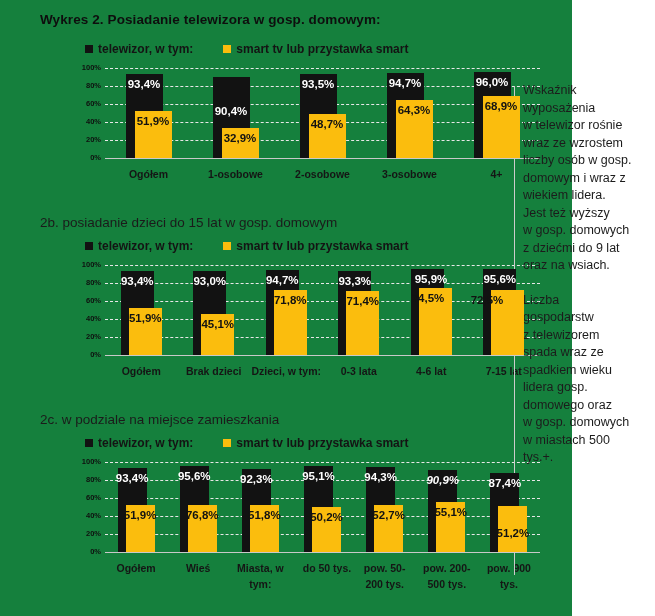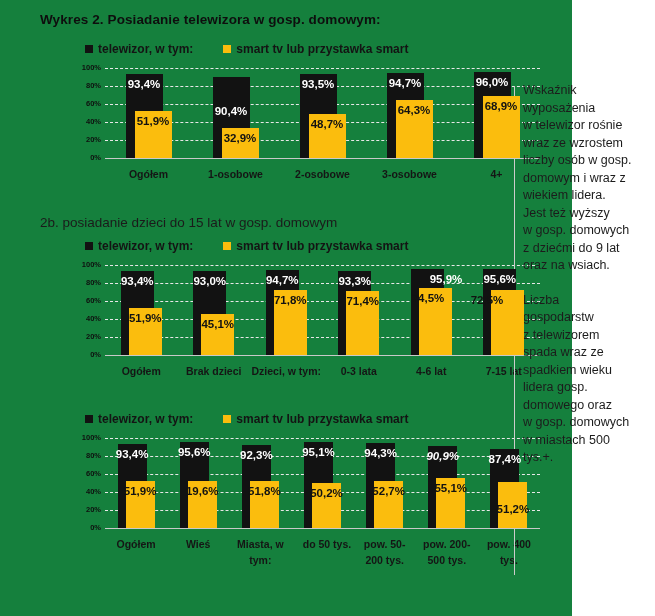--- a/index.html
+++ b/index.html
@@ -199,39 +199,40 @@
             <div class="bar tv" style="left: 160.75px; width: 33px; height: 85.23px; background: rgb(18, 18, 18);"></div>
             <div class="bar smart" style="left: 168.75px; width: 33px; height: 64.62px; background: rgb(251, 189, 13);"></div>
             <div class="bar-label tv" style="left: 177.25px; top: 9.77px;">94,7%</div>
             <div class="bar-label smart" style="left: 185.25px; top: 30.38px;">71,8%</div>
             <div class="bar tv" style="left: 233.25px; width: 33px; height: 83.97px; background: rgb(18, 18, 18);"></div>
             <div class="bar smart" style="left: 241.25px; width: 33px; height: 64.26px; background: rgb(251, 189, 13);"></div>
             <div class="bar-label tv" style="left: 249.75px; top: 11.03px;">93,3%</div>
             <div class="bar-label smart" style="left: 257.75px; top: 30.74px;">71,4%</div>
             <div class="bar tv" style="left: 305.75px; width: 33px; height: 86.31px; background: rgb(18, 18, 18);"></div>
             <div class="bar smart" style="left: 313.75px; width: 33px; height: 67.05px; background: rgb(251, 189, 13);"></div>
-            <div class="bar-label tv" style="left: 326px; top: 8.69px; padding-left: 30px;">95,9%</div>
+            <div class="bar-label tv" style="left: 311px; top: 8.69px; padding-left: 30px;">95,9%</div>
             <div class="bar-label smart" style="left: 323px; top: 27.95px; text-align: center;">74,5%</div>
             <div class="bar tv" style="left: 378.25px; width: 33px; height: 86.04px; background: rgb(18, 18, 18);"></div>
             <div class="bar smart" style="left: 386.25px; width: 33px; height: 65.25px; background: rgb(251, 189, 13);"></div>
             <div class="bar-label tv" style="left: 394.75px; top: 8.96px;">95,6%</div>
             <div class="bar-label smart" style="left: 382px; top: 29.75px;">72,5%</div>
           </div>
           <div class="x-labels">
             <div class="xlabel" style="left: 36.25px;">Ogółem</div>
             <div class="xlabel" style="left: 108.75px;">Brak dzieci</div>
             <div class="xlabel" style="left: 181.25px;">Dzieci, w tym:</div>
             <div class="xlabel" style="left: 253.75px;">0-3 lata</div>
             <div class="xlabel" style="left: 326.25px;">4-6 lat</div>
             <div class="xlabel" style="left: 398.75px;">7-15 lat</div>
           </div>
         </div>
     </section>
 
     <section class="chart-block">
+      <h2 class="chart-title">2c. w podziale na miejsce zamieszkania</h2>
       <div class="legend">
         <span class="legend-item">
           <span class="swatch" style="background:#121212"></span>
           <span class="label">telewizor, w tym:</span>
         </span>
         <span class="legend-item">
           <span class="swatch" style="background:#FBBD0D"></span>
           <span class="label">smart tv lub przystawka smart</span>
         </span>
       </div>
@@ -248,21 +249,21 @@
             <div class="ytick" style="top: 54px;">40%</div>
             <div class="ytick" style="top: 72px;">20%</div>
             <div class="ytick" style="top: 90px;">0%</div>
             <div class="bar tv" style="left: 12.5714px; width: 29px; height: 84.06px; background: rgb(18, 18, 18);"></div>
             <div class="bar smart" style="left: 20.5714px; width: 29px; height: 46.71px; background: rgb(251, 189, 13);"></div>
             <div class="bar-label tv" style="left: 27.0714px; top: 10.94px;">93,4%</div>
             <div class="bar-label smart" style="left: 35.0714px; top: 48.29px;">51,9%</div>
             <div class="bar tv" style="left: 74.7143px; width: 29px; height: 86.04px; background: rgb(18, 18, 18);"></div>
             <div class="bar smart" style="left: 82.7143px; width: 29px; height: 46.8px; background: rgb(251, 189, 13);"></div>
             <div class="bar-label tv" style="left: 89.2143px; top: 8.96px;">95,6%</div>
-            <div class="bar-label smart" style="left: 97.2143px; top: 48.2px;">19,6%</div>
+            <div class="bar-label smart" style="left: 97.2143px; top: 48.2px;">76,8%</div>
             <div class="bar tv" style="left: 136.857px; width: 29px; height: 83.07px; background: rgb(18, 18, 18);"></div>
             <div class="bar smart" style="left: 144.857px; width: 29px; height: 46.62px; background: rgb(251, 189, 13);"></div>
             <div class="bar-label tv" style="left: 151.357px; top: 11.93px;">92,3%</div>
             <div class="bar-label smart" style="left: 159.357px; top: 48.38px;">51,8%</div>
             <div class="bar tv" style="left: 199px; width: 29px; height: 85.59px; background: rgb(18, 18, 18);"></div>
             <div class="bar smart" style="left: 207px; width: 29px; height: 45.18px; background: rgb(251, 189, 13);"></div>
             <div class="bar-label tv" style="left: 213.5px; top: 9.41px;">95,1%</div>
             <div class="bar-label smart" style="left: 221.5px; top: 49.82px;">50,2%</div>
             <div class="bar tv" style="left: 261.143px; width: 29px; height: 84.87px; background: rgb(18, 18, 18);"></div>
             <div class="bar smart" style="left: 269.143px; width: 29px; height: 47.43px; background: rgb(251, 189, 13);"></div>
@@ -280,21 +281,21 @@
           <div class="x-labels">
             <div class="xlabel" style="left: 31.0714px;">Ogółem</div>
             <div class="xlabel" style="left: 93.2143px;">Wieś</div>
             <div class="xlabel" style="left: 155.357px;">Miasta, w
 tym:</div>
             <div class="xlabel" style="left: 222px;">do 50 tys.</div>
             <div class="xlabel" style="left: 279.643px;">pow. 50-
 200 tys.</div>
             <div class="xlabel" style="left: 341.786px;">pow. 200-
 500 tys.</div>
-            <div class="xlabel" style="left: 403.929px;">pow. 400
+            <div class="xlabel" style="left: 403.929px;">pow. 900
 tys.</div>
           </div>
         </div>
     </section>
 
   </div>
 
   <div class="divider"></div>
 
   <aside class="sidebar">

